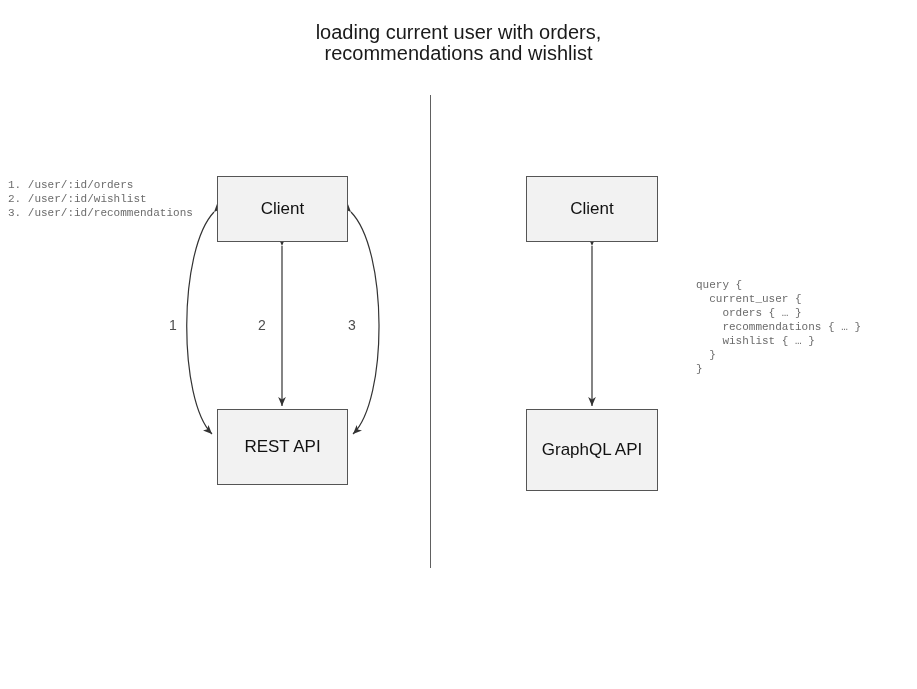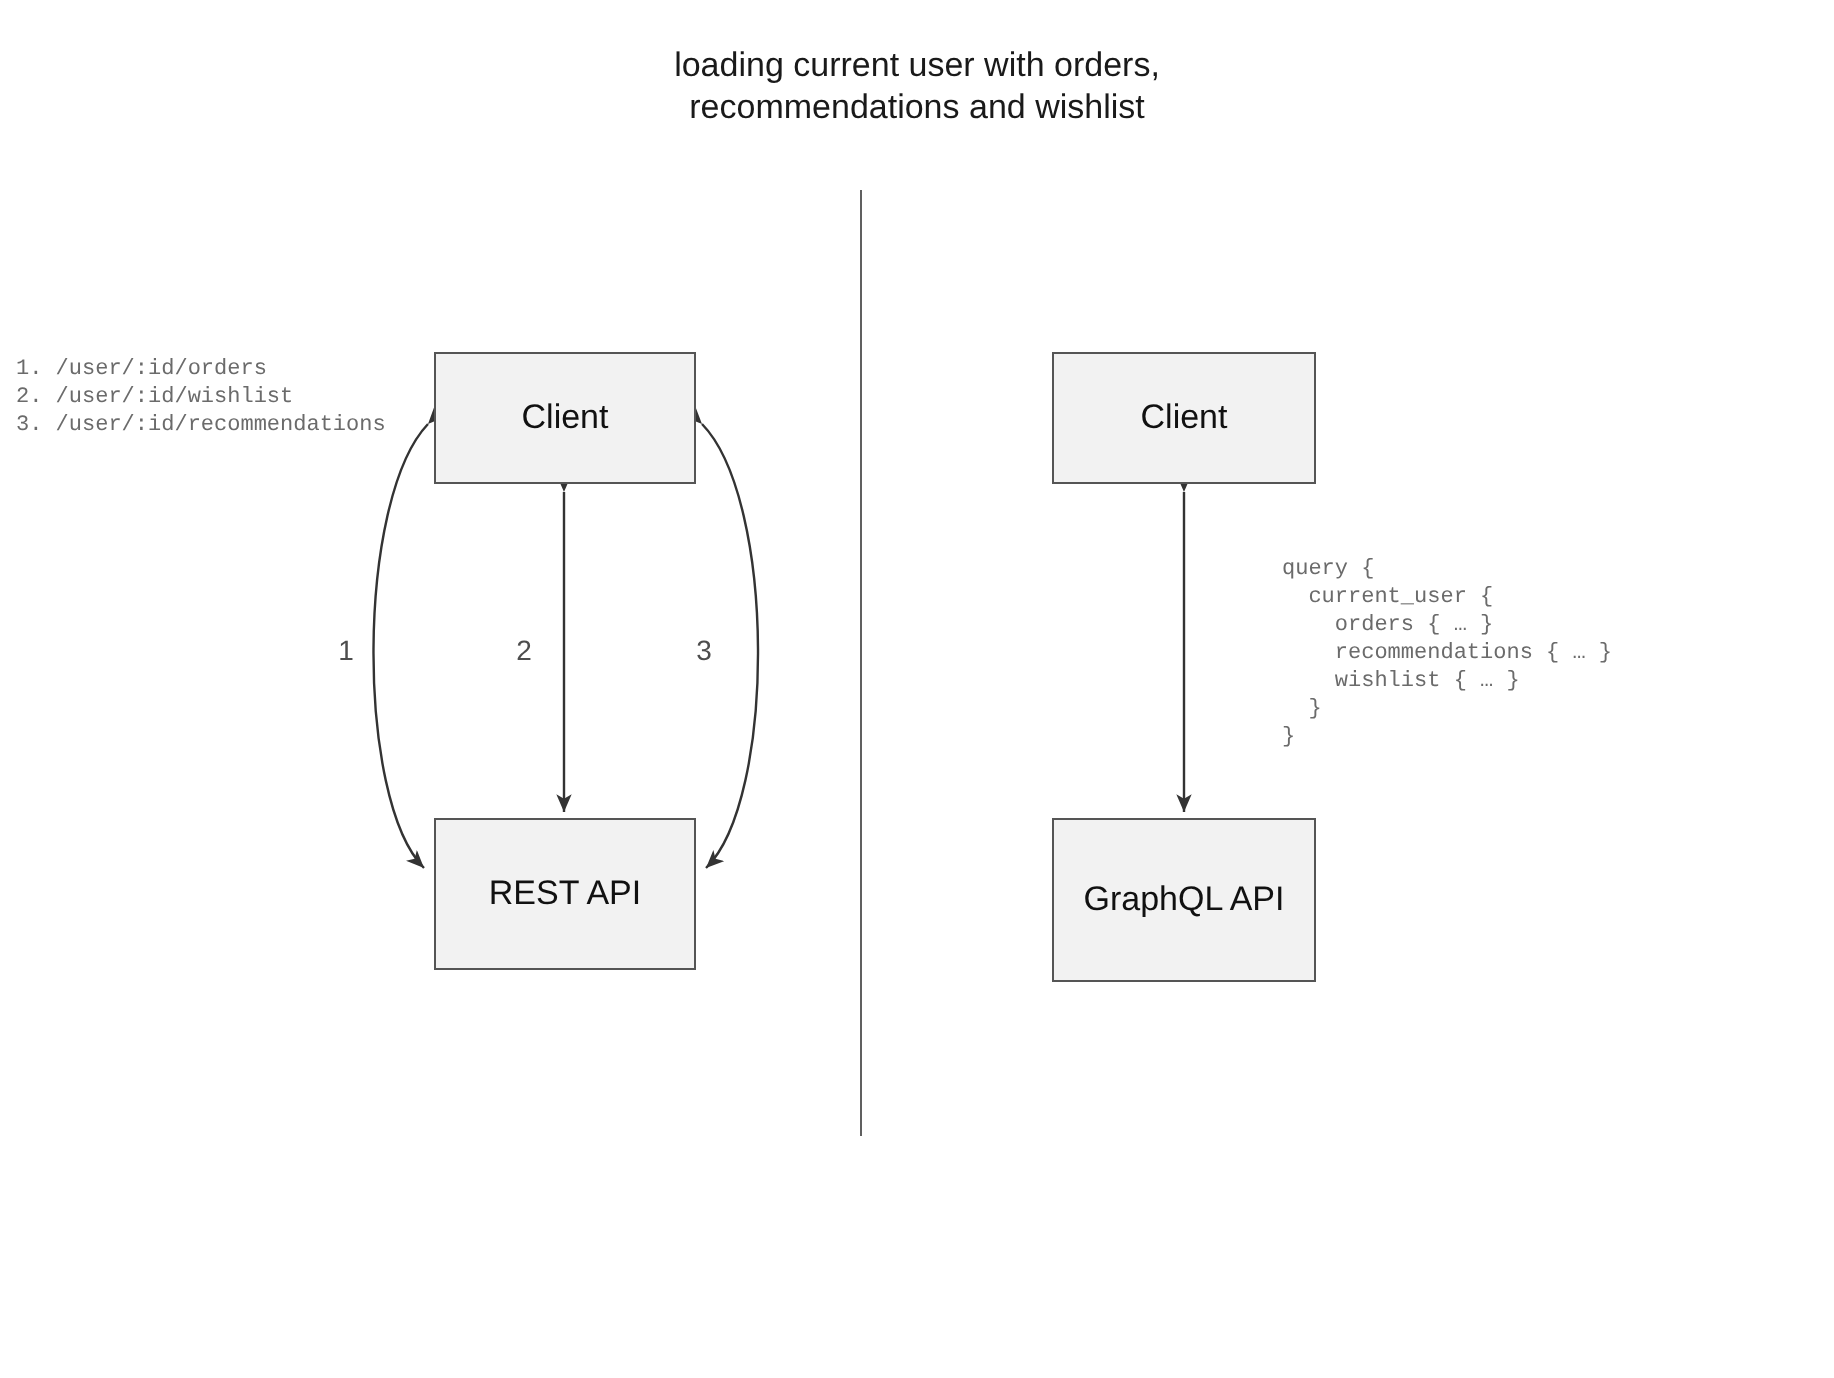--- a/index.html
+++ b/index.html
@@ -17,21 +17,21 @@
   }
 
   
   .title {
     position: absolute;
     left: 0;
     top: 22px;
     width: 917px;
     text-align: center;
     font-family: "Liberation Sans", sans-serif;
-    font-size: 17px;
+    font-size: 20px;
     line-height: 21px;
     color: #1a1a1a;
     white-space: pre-line;
   }
 
   
   .divider {
     position: absolute;
     left: 430px;
     top: 95px;
@@ -74,21 +74,21 @@
   
   .code-block {
     position: absolute;
     font-family: "Liberation Mono", "DejaVu Sans Mono", monospace;
     font-size: 11px;
     line-height: 14px;
     color: #6b6b6b;
     white-space: pre;
   }
   .rest-endpoints { left: 8px; top: 178px; }
-  .gql-query      { left: 641px; top: 278px; }
+  .gql-query      { left: 696px; top: 278px; }
 
   
   .arrows {
     position: absolute;
     left: 0;
     top: 0;
     width: 917px;
     height: 689px;
     pointer-events: none;
   }

